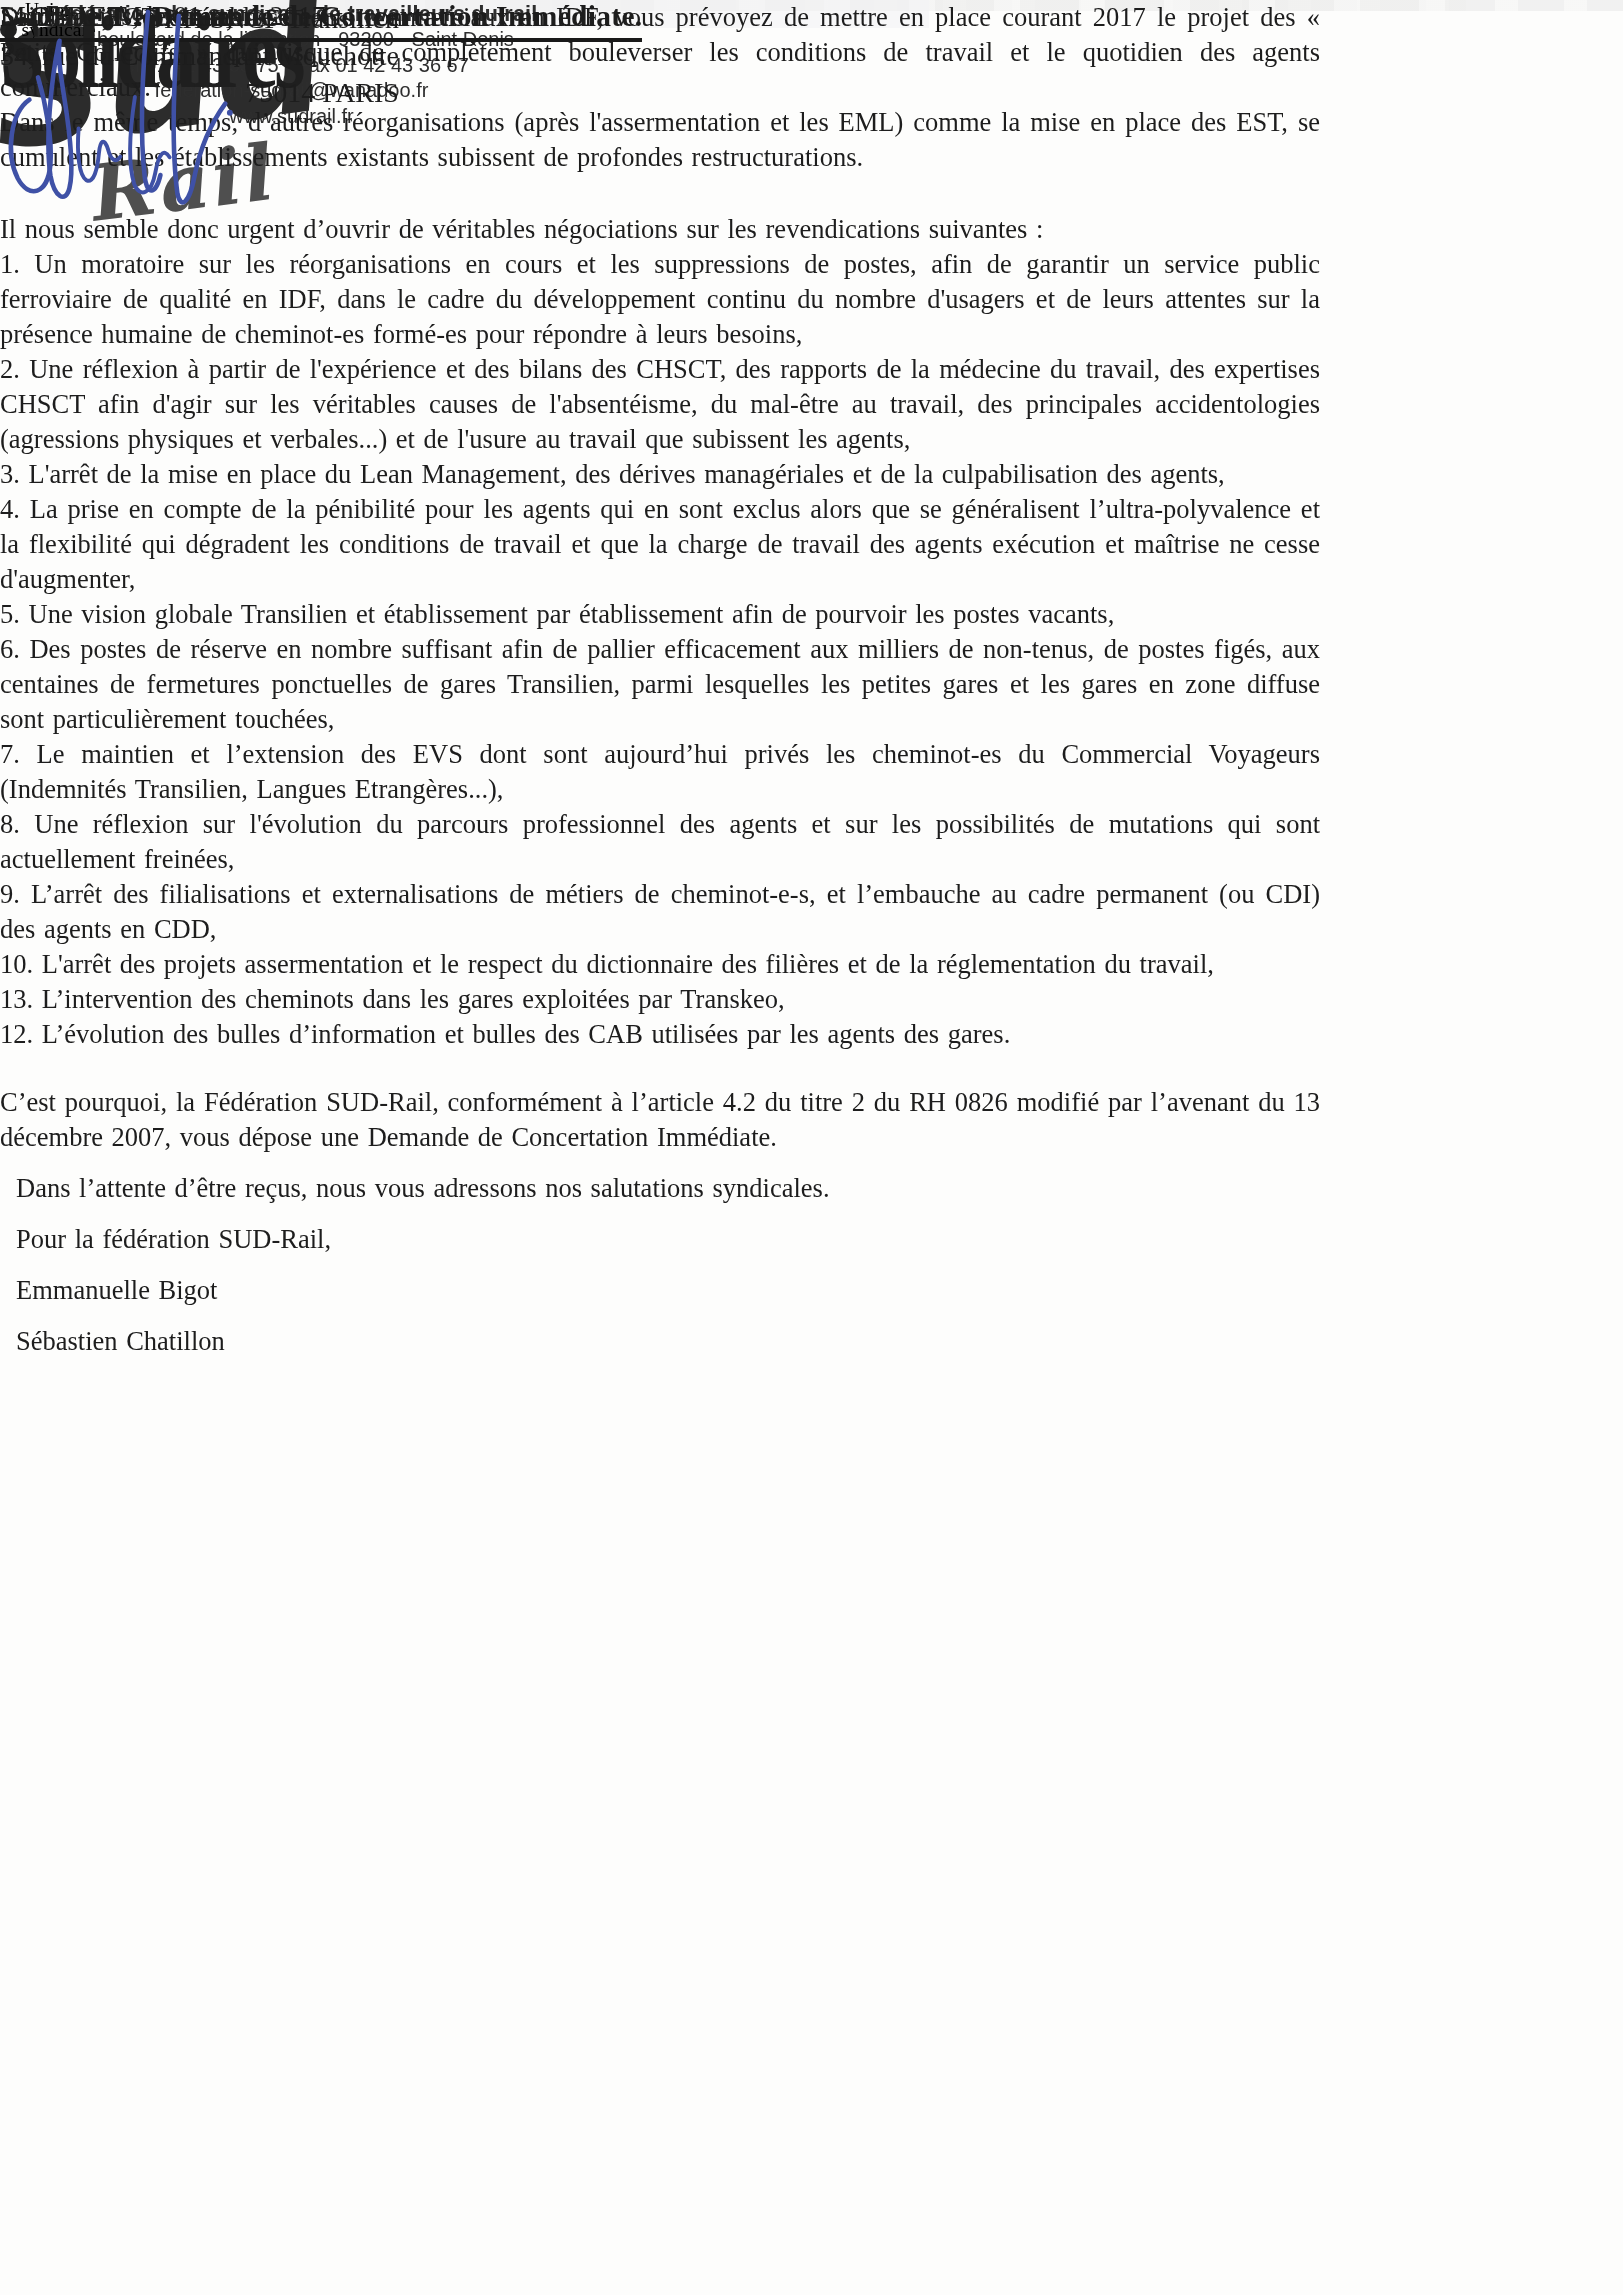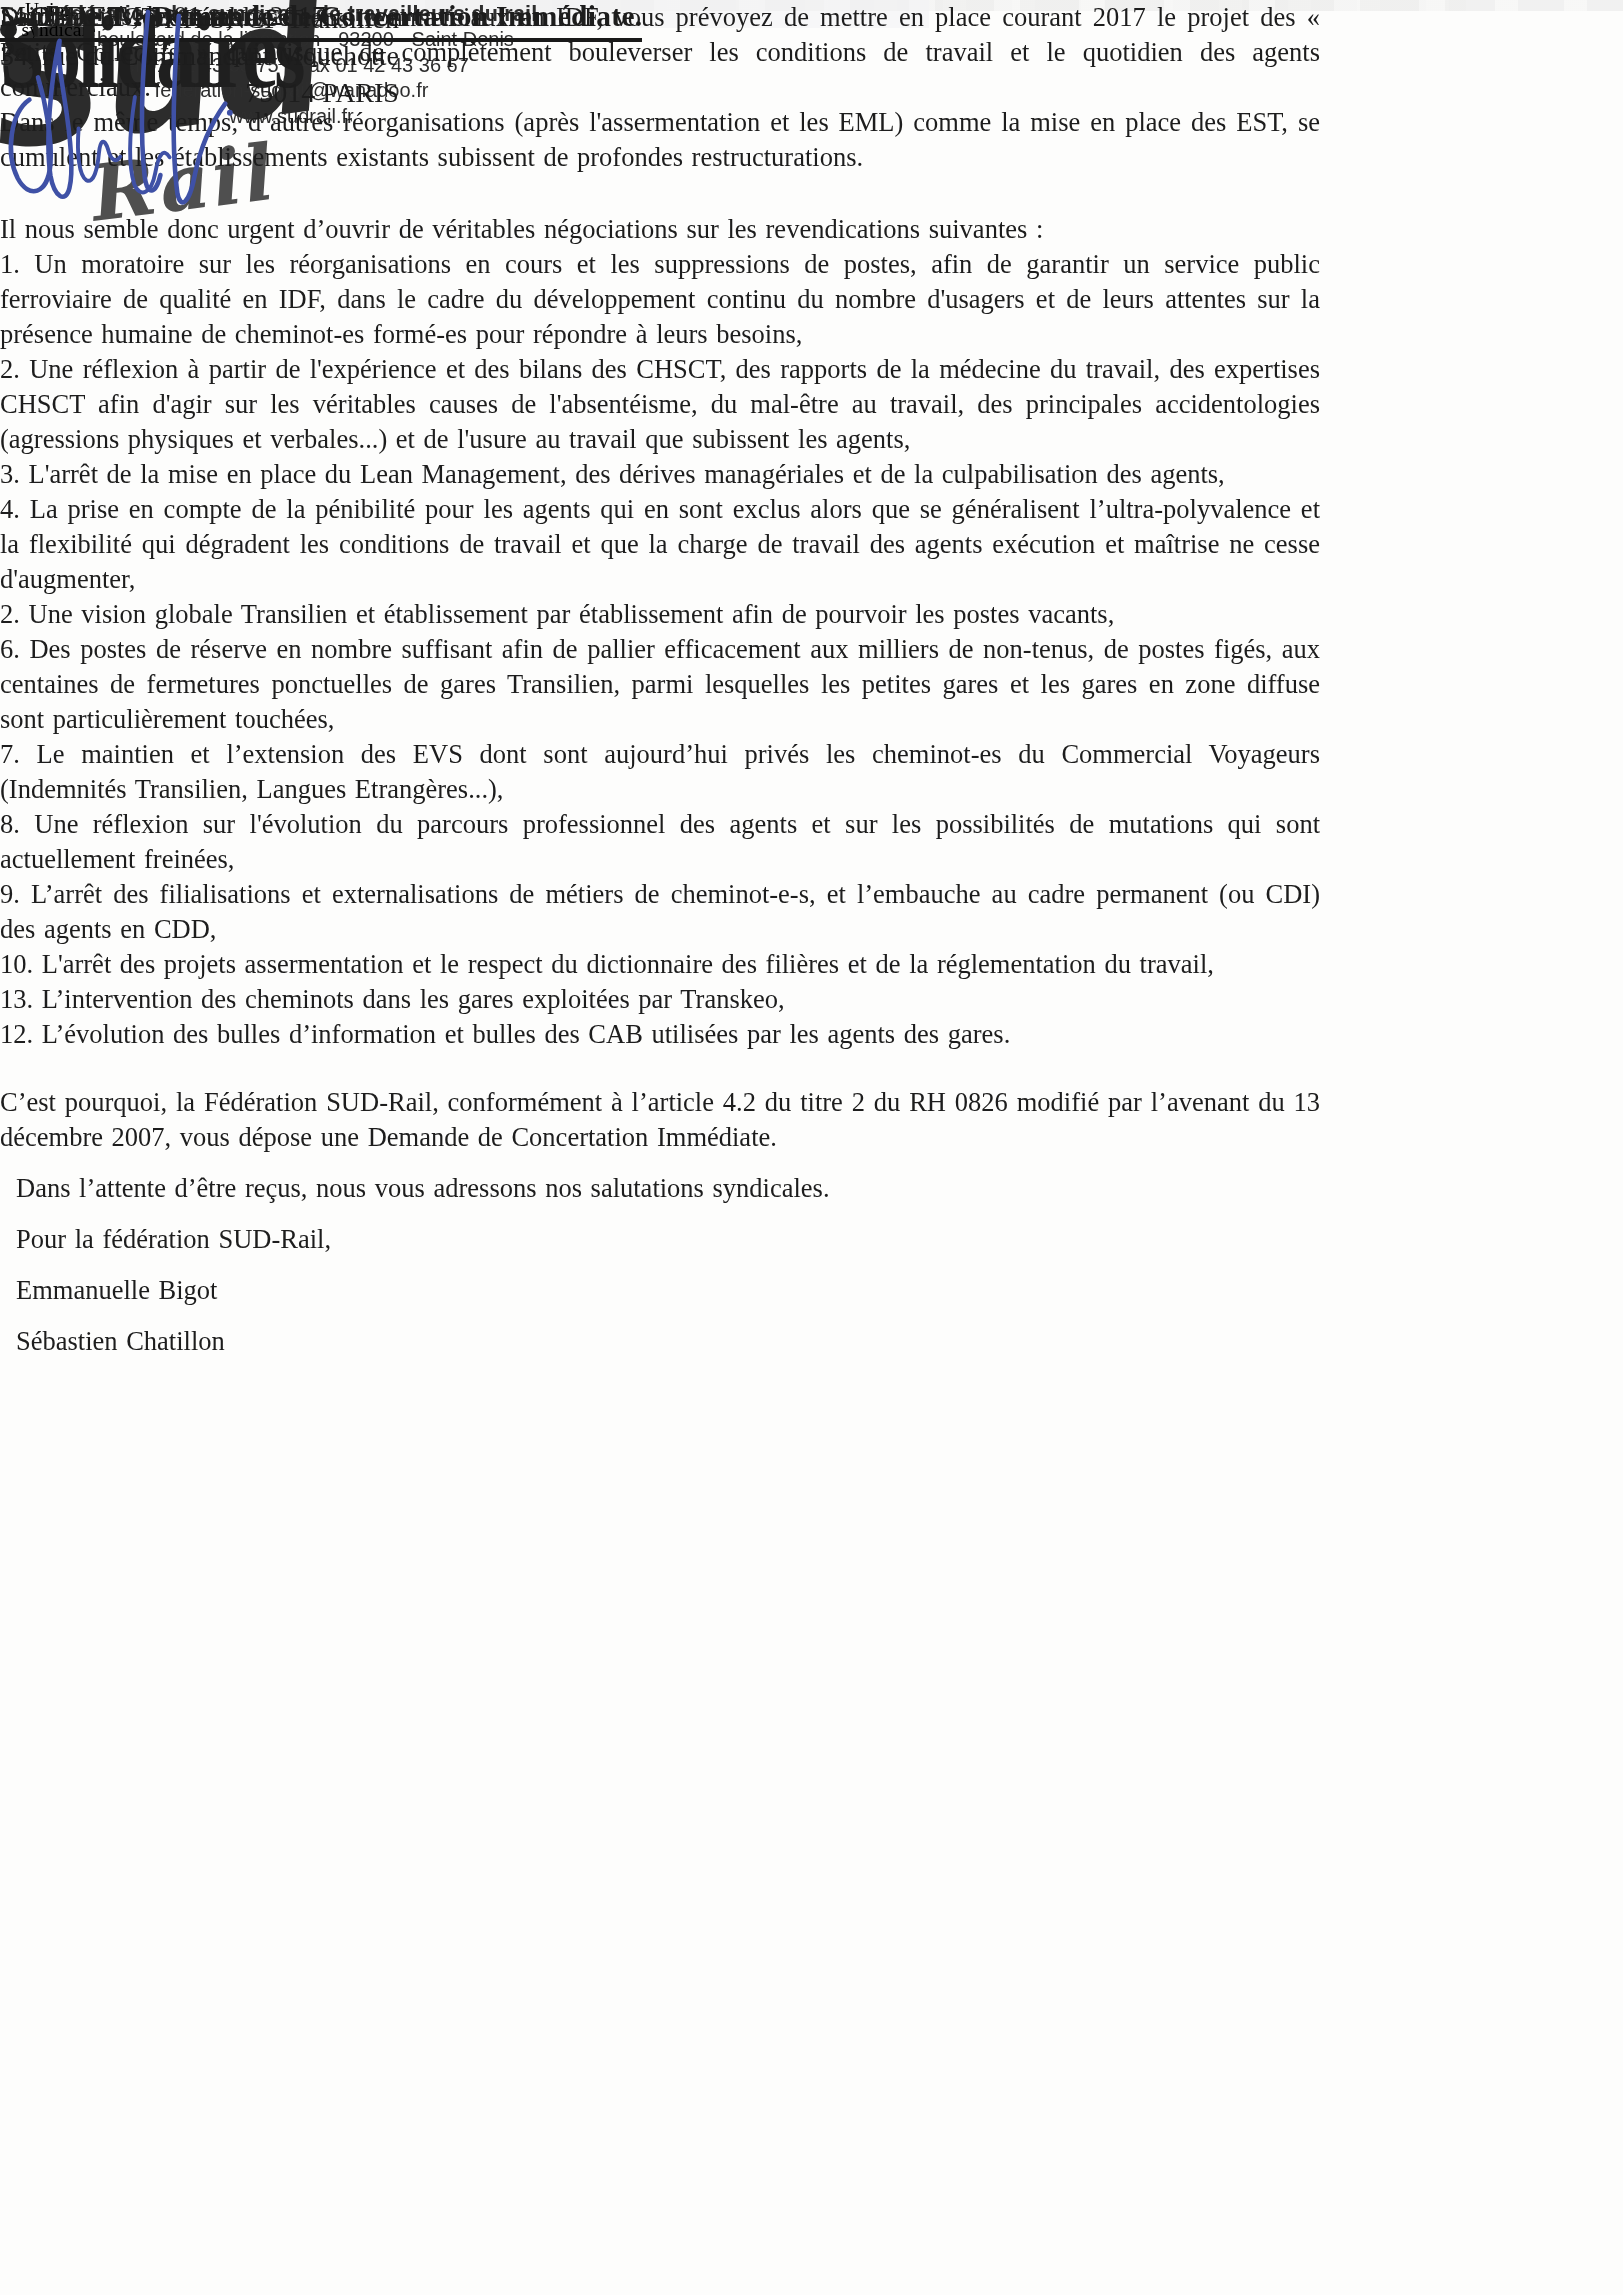--- a/index.html
+++ b/index.html
@@ -116,21 +116,21 @@
 
   <div class="body-flow">
     <p>Dans les EGT et établissements commerciaux en IDF, vous prévoyez de mettre en place courant 2017 le projet des « Petits Collectifs » qui risque de complètement bouleverser les conditions de travail et le quotidien des agents commerciaux.</p>
     <p>Dans le même temps, d’autres réorganisations (après l'assermentation et les EML) comme la mise en place des EST, se cumulent et les établissements existants subissent de profondes restructurations.</p>
     <div class="sp"></div>
     <p>Il nous semble donc urgent d’ouvrir de véritables négociations sur les revendications suivantes :</p>
     <p>1. Un moratoire sur les réorganisations en cours et les suppressions de postes, afin de garantir un service public ferroviaire de qualité en IDF, dans le cadre du développement continu du nombre d'usagers et de leurs attentes sur la présence humaine de cheminot-es formé-es pour répondre à leurs besoins,</p>
     <p>2. Une réflexion à partir de l'expérience et des bilans des CHSCT, des rapports de la médecine du travail, des expertises CHSCT afin d'agir sur les véritables causes de l'absentéisme, du mal-être au travail, des principales accidentologies (agressions physiques et verbales...) et de l'usure au travail que subissent les agents,</p>
     <p>3. L'arrêt de la mise en place du Lean Management, des dérives managériales et de la culpabilisation des agents,</p>
     <p>4. La prise en compte de la pénibilité pour les agents qui en sont exclus alors que se généralisent l’ultra-polyvalence et la flexibilité qui dégradent les conditions de travail et que la charge de travail des agents exécution et maîtrise ne cesse d'augmenter,</p>
-    <p>2. Une vision globale Transilien et établissement par établissement afin de pourvoir les postes vacants,</p>
+    <p>5. Une vision globale Transilien et établissement par établissement afin de pourvoir les postes vacants,</p>
     <p>6. Des postes de réserve en nombre suffisant afin de pallier efficacement aux milliers de non-tenus, de postes figés, aux centaines de fermetures ponctuelles de gares Transilien,  parmi lesquelles les petites gares et les gares en zone diffuse sont particulièrement touchées,</p>
     <p>7. Le maintien et l’extension des EVS dont sont aujourd’hui privés les cheminot-es du Commercial Voyageurs (Indemnités Transilien, Langues Etrangères...),</p>
     <p>8. Une réflexion sur l'évolution du parcours professionnel des agents et sur les possibilités de mutations qui sont actuellement freinées,</p>
     <p>9. L’arrêt des filialisations et externalisations de métiers de cheminot-e-s, et l’embauche au cadre permanent (ou CDI) des agents en CDD,</p>
     <p>10. L'arrêt des projets assermentation et le respect du dictionnaire des filières et de la réglementation du travail,</p>
     <p>13. L’intervention des cheminots dans les gares exploitées par Transkeo,</p>
     <p>12. L’évolution des bulles d’information et bulles des CAB utilisées par les agents des gares.</p>
     <div class="sp-small"></div>
     <p>C’est pourquoi, la Fédération SUD-Rail, conformément à l’article 4.2 du titre 2 du RH 0826 modifié par l’avenant du 13 décembre 2007, vous dépose une Demande de Concertation Immédiate.</p>
     <div class="sign-off">

